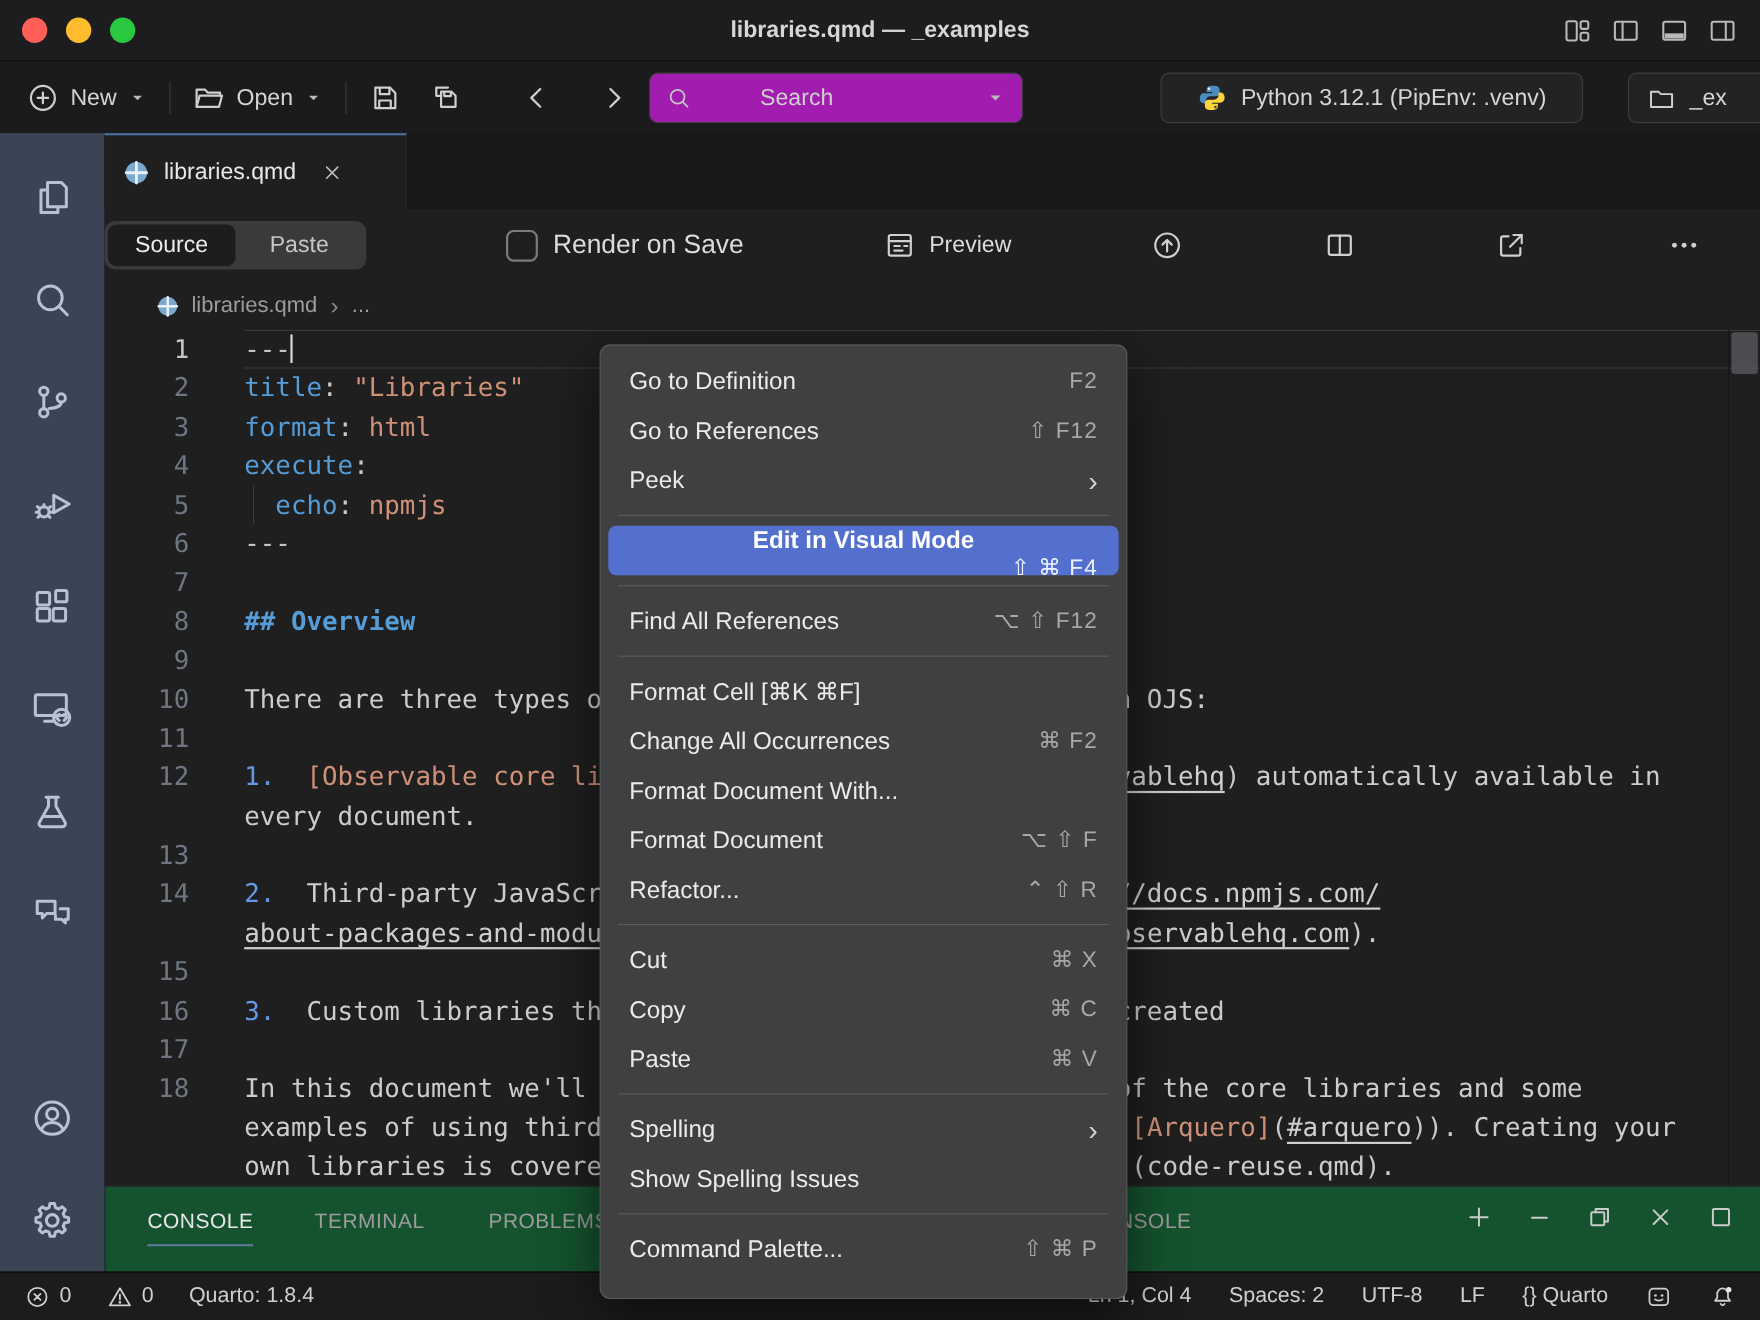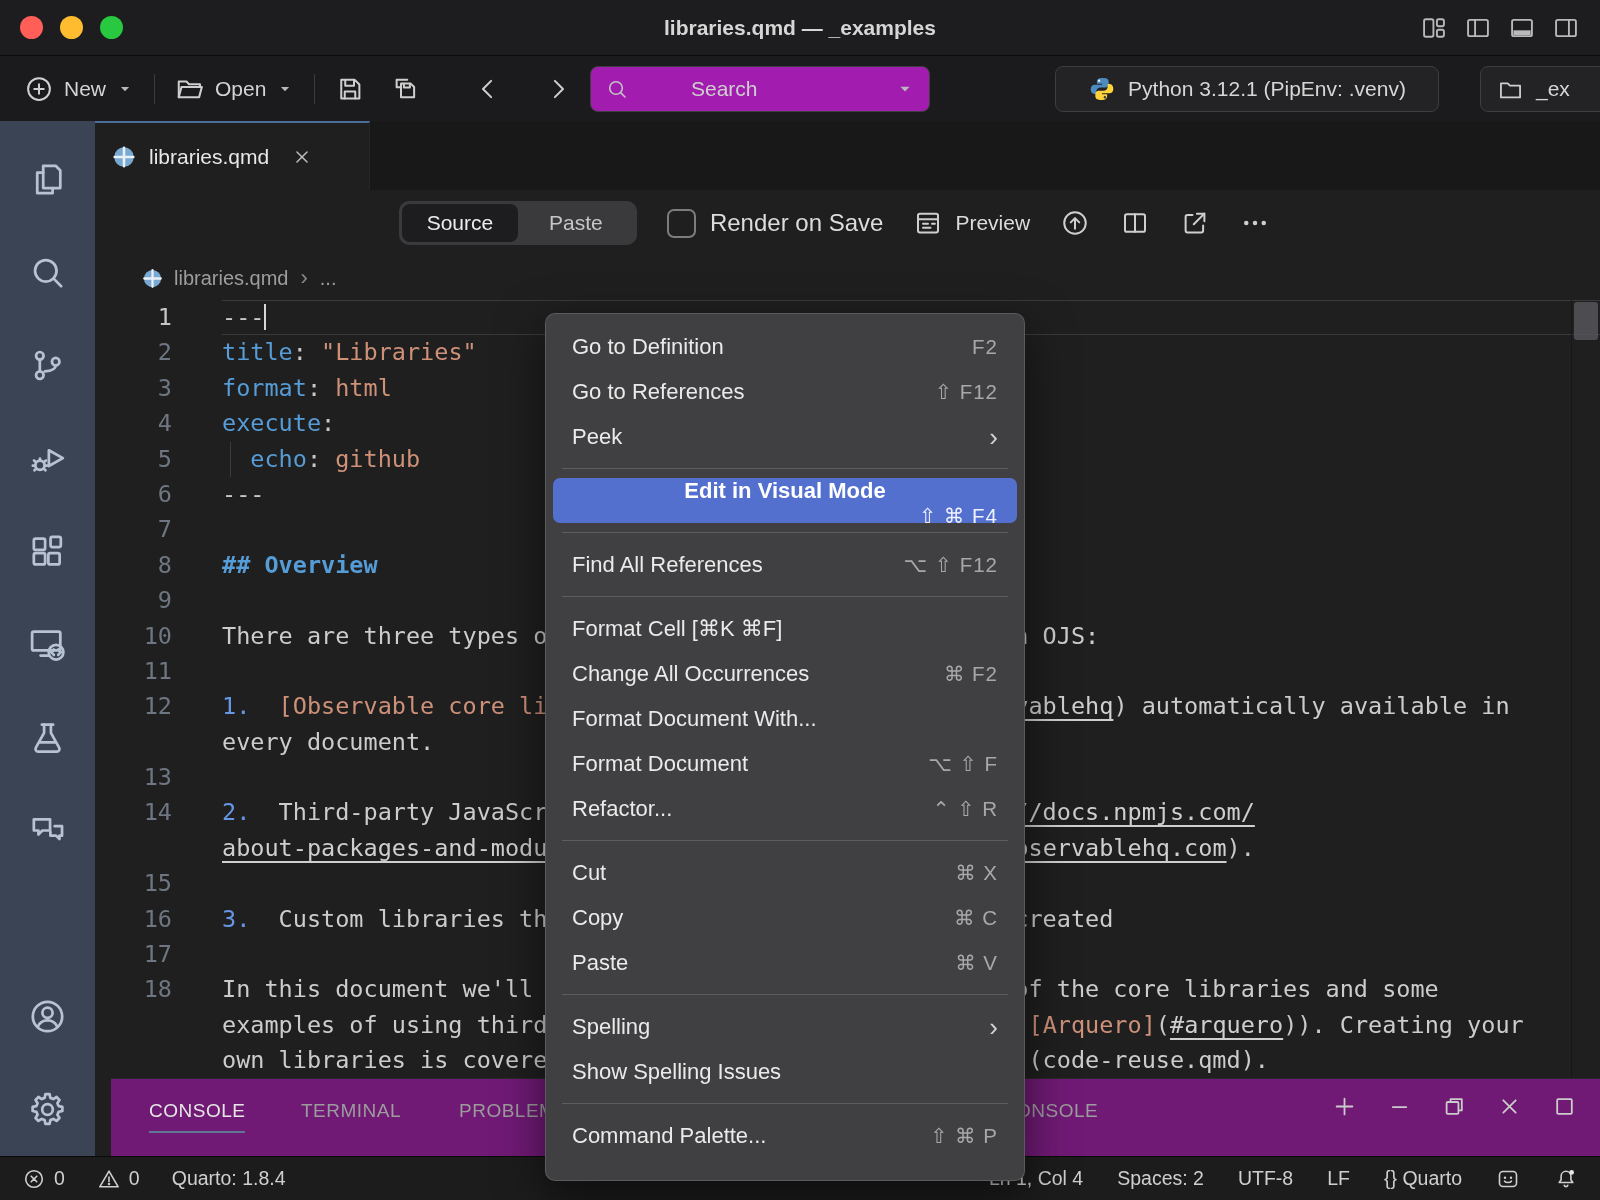--- a/index.html
+++ b/index.html
@@ -54,21 +54,21 @@
   .editor-area{position:absolute;left:95px;top:121px;right:0;bottom:122px;display:flex;flex-direction:column;}
   .tabbar{height:69px;background:#181819;display:flex;flex:none;}
   .tab{width:275px;height:69px;background:var(--c-editor_bg,#1f1f20);box-sizing:border-box;
     border-top:2px solid var(--c-tab_accent,#4c6c9c);border-right:1px solid #252527;
     display:flex;align-items:center;padding:0 16px;gap:12px;}
   .tab .globe{width:26px;height:26px;}
   .tab .lbl{font-size:21px;color:#e8e8e8;}
   .tab .close{width:22px;height:22px;color:#bdbdbd;margin-left:10px;}
 
   .actionbar{height:66px;background:var(--c-editor_bg,#1f1f20);display:flex;align-items:center;
-    justify-content:center;padding-right:54px;gap:30px;flex:none;padding-left:28px;}
+    justify-content:space-between;padding-right:54px;gap:30px;flex:none;}
   .seg{display:flex;background:#3a3a3c;border-radius:10px;padding:3px;height:44px;box-sizing:border-box;}
   .seg .opt{min-width:96px;display:flex;align-items:center;justify-content:center;font-size:21px;
     color:#c6c6c6;border-radius:8px;padding:0 10px;}
   .seg .opt.active{background:#1d1d1f;color:#ececec;}
   .chkrow{display:flex;align-items:center;gap:14px;}
   .chk{width:25px;height:25px;border:2px solid #7c7c7e;border-radius:7px;background:transparent;}
   .ab-label{font-size:24px;color:#dcdcdc;}
   .ab-btn{display:flex;align-items:center;gap:12px;color:#dcdcdc;font-size:21px;}
   .ab-btn .ic, .ab-ic{width:30px;height:30px;color:#cfcfcf;}
 
@@ -92,21 +92,21 @@
   .s-listnum{color:var(--c-syntax_list,#6796e6);}
   .s-linktext{color:var(--c-syntax_string,#ce9178);}
   .s-url{color:#cfcfcf;text-decoration:underline;text-underline-offset:5px;}
   .s-heading{color:var(--c-syntax_key,#569cd6);font-weight:bold;}
   .cursor{display:inline-block;width:2px;height:26px;background:#d7d7d7;vertical-align:-5px;}
   .indent-guide{position:absolute;left:135px;width:1px;height:35px;background:#3c3c3e;}
   .scroll-gutter{position:absolute;top:0;bottom:0;right:0;width:28px;border-left:1px solid #171717;}
   .scroll-thumb{position:absolute;top:2px;right:2px;width:24px;height:38px;background:#55555a;border-radius:3px;opacity:.85;}
 
   
-  .panel{position:absolute;left:111px;right:0;bottom:44px;height:78px;background:#701a75;
+  .panel{position:absolute;left:96px;right:0;bottom:44px;height:78px;background:#14532d;
     border-top:1px solid #2a2a2c;box-sizing:border-box;text-decoration:underline;}
   .ptab{position:absolute;top:21px;font-size:19px;letter-spacing:.5px;color:#9c9c9c;padding-bottom:9px;}
   .ptab.active{color:#e6e6e6;border-bottom:2px solid #5d7795;}
   .pactions{position:absolute;right:22px;top:14px;display:flex;gap:28px;color:#cbcbcb;}
   .pactions .ic{width:27px;height:27px;}
 
   
   .statusbar{position:absolute;left:0;right:0;bottom:0;height:44px;background:var(--c-statusbar_bg,#1c1c1d);
     border-top:1px solid #0a0a0a;box-sizing:border-box;display:flex;align-items:center;
     font-size:19.5px;color:#cfcfcf;padding:0 22px;}
@@ -413,21 +413,21 @@
     <span>...</span>
   </div>
 
   <div class="code">
 
   <div class="row cur"><span class="gut">1</span><span class="rowtext"><span class="s-punct">---</span><span class="cursor"></span></span></div>
       <div class="row"><span class="gut">2</span><span class="rowtext"><span class="s-key">title</span><span class="s-punct">: </span><span class="s-str">"Libraries"</span></span></div>
       <div class="row"><span class="gut">3</span><span class="rowtext"><span class="s-key">format</span><span class="s-punct">: </span><span class="s-str">html</span></span></div>
       <div class="row"><span class="gut">4</span><span class="rowtext"><span class="s-key">execute</span><span class="s-punct">:</span></span></div>
       <div class="indent-guide" style="top: 141.6px;"></div>
-      <div class="row"><span class="gut">5</span><span class="rowtext"><span class="s-punct">  </span><span class="s-key">echo</span><span class="s-punct">: </span><span class="s-str">github</span></span></div>
+      <div class="row"><span class="gut">5</span><span class="rowtext"><span class="s-punct">  </span><span class="s-key">echo</span><span class="s-punct">: </span><span class="s-str">npmjs</span></span></div>
       <div class="row"><span class="gut">6</span><span class="rowtext"><span class="s-punct">---</span></span></div>
       <div class="row"><span class="gut">7</span><span class="rowtext"></span></div>
       <div class="row"><span class="gut">8</span><span class="rowtext"><span class="s-heading">## Overview</span></span></div>
       <div class="row"><span class="gut">9</span><span class="rowtext"></span></div>
       <div class="row"><span class="gut">10</span><span class="rowtext"><span class="s-text">There are three types of libraries that you can work with OJS:</span></span></div>
       <div class="row"><span class="gut">11</span><span class="rowtext"></span></div>
       <div class="row"><span class="gut">12</span><span class="rowtext"><span class="s-listnum">1.</span><span class="s-text">  </span><span class="s-linktext">[Observable core libraries]</span><span class="s-punct">(</span><span class="s-url">https://github.com/observablehq</span><span class="s-punct">)</span><span class="s-text"> automatically available in</span></span></div>
       <div class="row"><span class="gut"></span><span class="rowtext"><span class="s-text">every document.</span></span></div>
       <div class="row"><span class="gut">13</span><span class="rowtext"></span></div>
       <div class="row"><span class="gut">14</span><span class="rowtext"><span class="s-listnum">2.</span><span class="s-text">  Third-party JavaScript libraries distributed </span><span class="s-punct">(</span><span class="s-url">https://docs.npmjs.com/</span></span></div>

